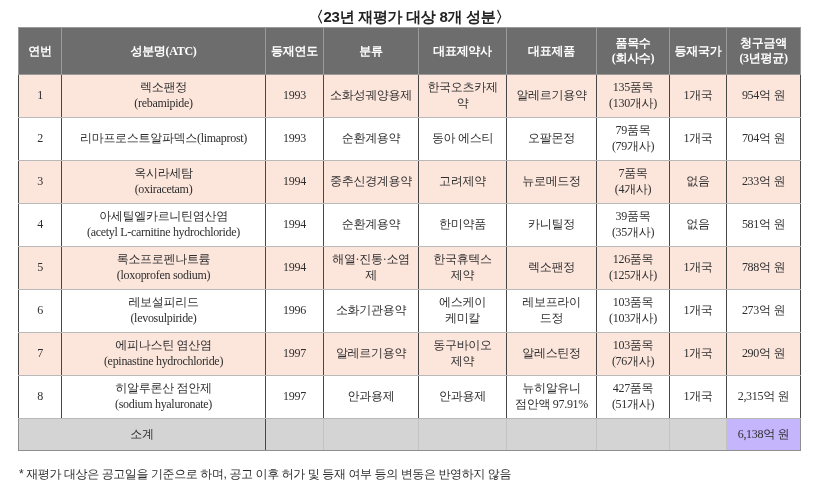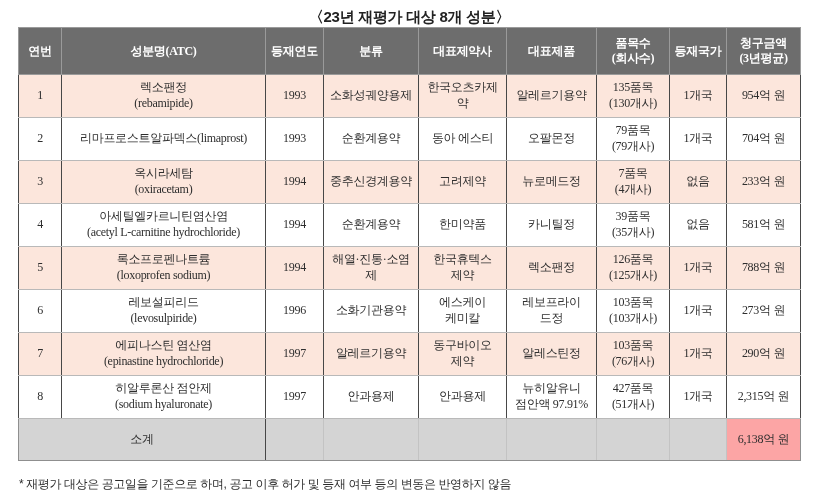--- a/index.html
+++ b/index.html
@@ -63,35 +63,35 @@
     border-top: 1px solid var(--border-light);
     border-bottom: 1px solid var(--border-light);
     white-space: pre-line;
     line-height: 1.3;
     letter-spacing: -0.3px;
   }
   tr.odd td { background: var(--row-odd-bg); }
   tr.even td { background: var(--row-even-bg); }
   tr.subtotal td {
     background: var(--subtotal-bg);
-    height: 42px;
+    height: 32px;
     border-top: 1px solid var(--border-light);
     border-bottom: 1px solid var(--border-outer);
   }
   tr.subtotal td.sub-label {
     border-right: 1px solid var(--border-dark);
     border-left: 1px solid var(--border-outer);
     font-size: 12px;
   }
   tr.subtotal td.sub-empty {
     border-left: 1px solid #c3c3c3;
     border-right: 1px solid #c3c3c3;
   }
   tr.subtotal td.sub-amount {
-    background: #fca5a5;
+    background: #c4b5fd;
     border-left: 1px solid var(--border-dark);
     border-right: 1px solid var(--border-outer);
   }
   .footnote {
     margin: 15px 0 0 19px;
     font-size: 12px;
     color: #2b2b2b;
     letter-spacing: -0.4px;
   }
 </style>

